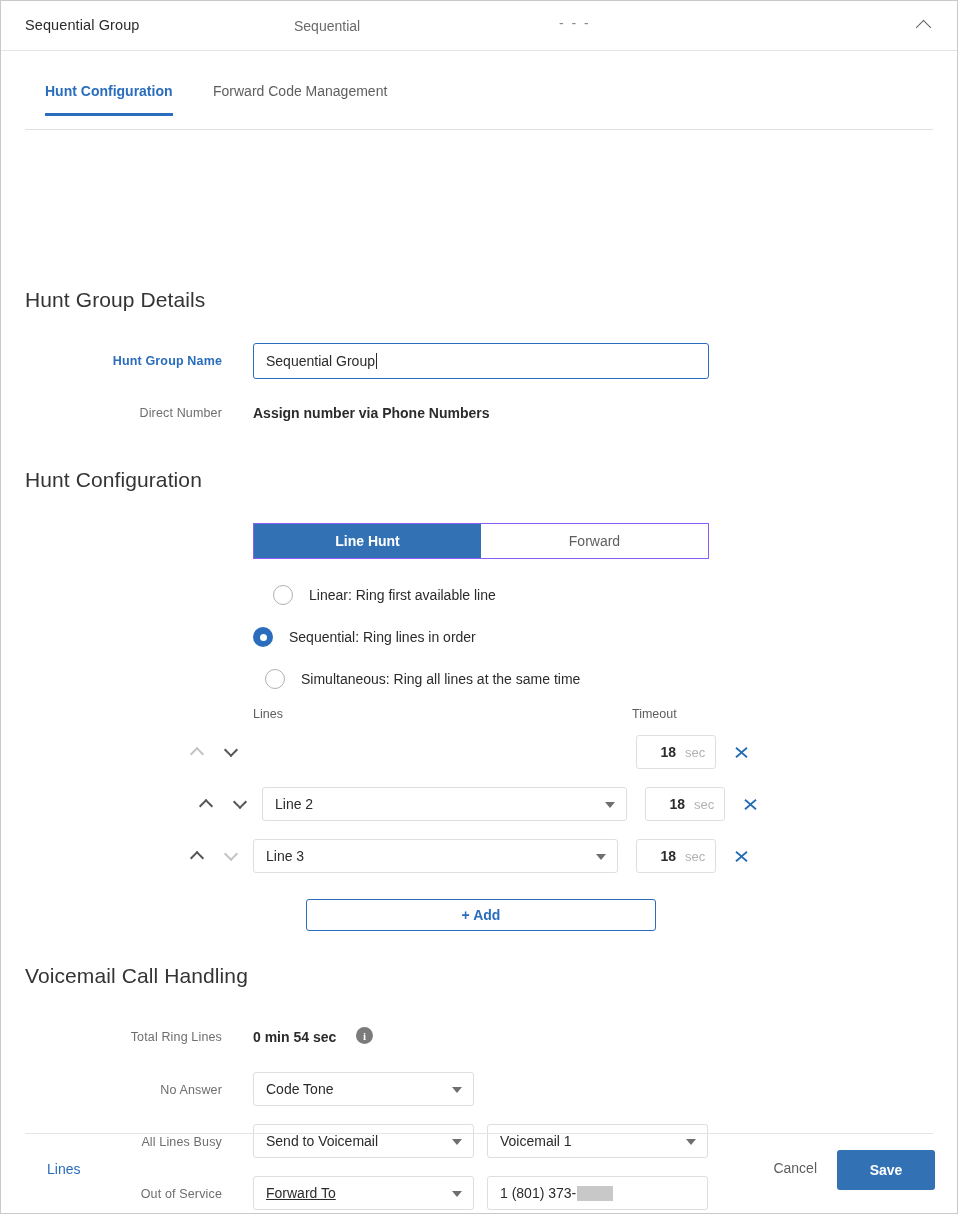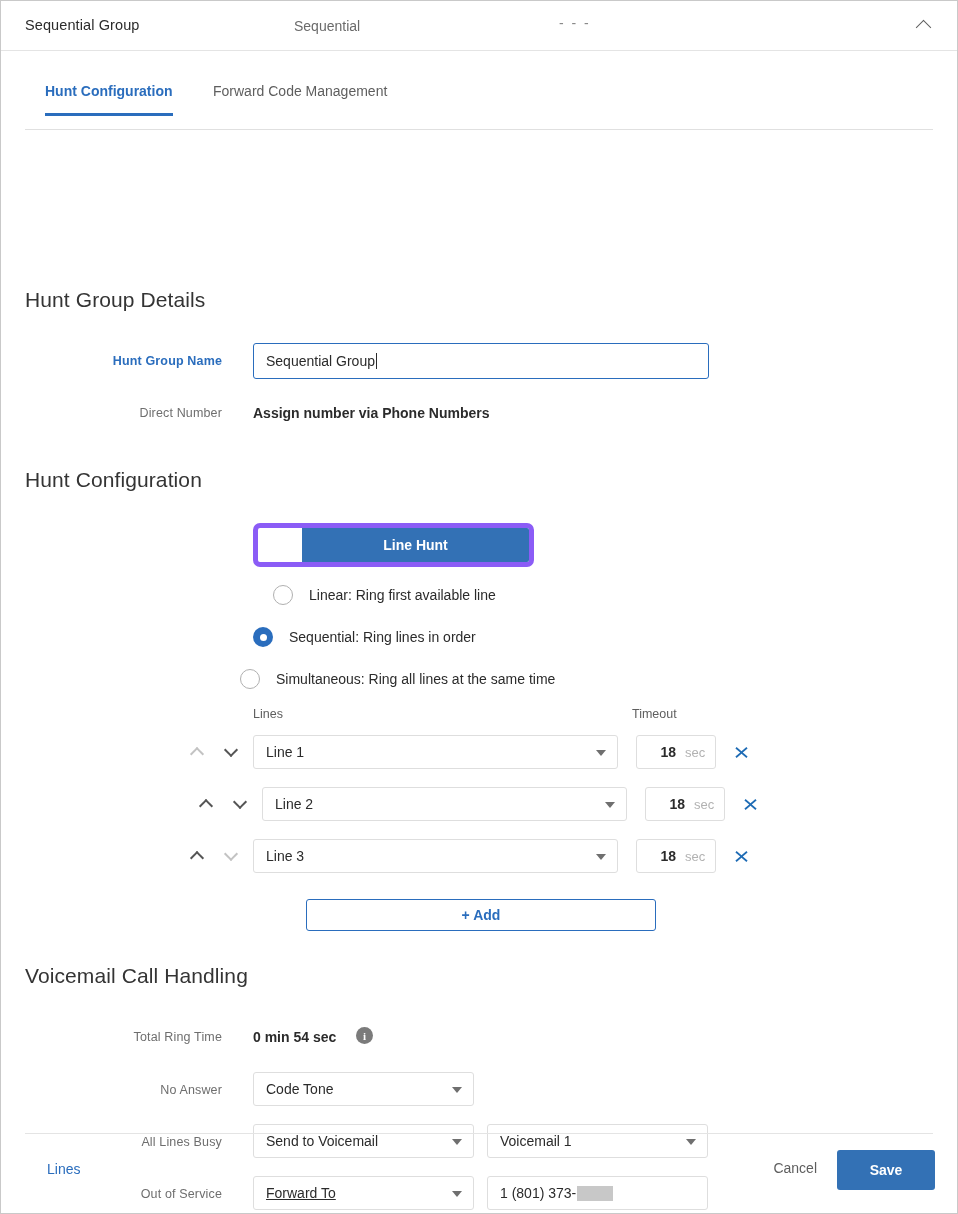--- a/index.html
+++ b/index.html
@@ -140,25 +140,24 @@
     width: 1px;
     height: 16px;
     background: #2b2b2b;
     margin-left: 1px;
   }
 
   
   .seg {
     position: absolute;
     display: flex;
-    border: 5px solid #8b5cf6;
-    border-radius: 7px;
+    border: 1px solid #8b5cf6;
+    border-radius: 0;
     overflow: hidden;
     background: #fff;
-    padding-left: 44px;
   }
   .seg-btn {
     width: 227px;
     height: 34px;
     display: flex;
     align-items: center;
     justify-content: center;
     font-size: 14px;
     cursor: pointer;
   }
@@ -376,48 +375,45 @@
         <span class="caret"></span>
     </div>
 
     <div class="lbl" style="left:24px; top:276px; width:197px;text-align:right;">Direct Number</div>
     <div class="val-static" style="left:252px; top:275px;">Assign number via Phone Numbers</div>
 
     <h2 class="section" style="position:absolute; left:24px; top:338px;">Hunt Configuration</h2>
 
     <div class="seg" style="left:252px; top:393px;">
       <div class="seg-btn on">Line Hunt</div>
+      <div class="seg-btn off">Forward</div>
     </div>
 
     <div class="radio-row" style="left:252px; top:455px;padding-left:20px;">
       <span class="radio"></span>
       <span class="radio-label">Linear: Ring first available line</span>
     </div>
     <div class="radio-row" style="left:252px; top:497px;">
       <span class="radio on"></span>
       <span class="radio-label">Sequential: Ring lines in order</span>
     </div>
-    <div class="radio-row" style="left:239px; top:539px;">
+    <div class="radio-row" style="left:264px; top:539px;">
       <span class="radio"></span>
       <span class="radio-label">Simultaneous: Ring all lines at the same time</span>
     </div>
 
     <div class="col-hdr" style="left:252px; top:577px;">Lines</div>
     <div class="col-hdr" style="left:631px; top:577px;">Timeout</div>
 
     <div class="line-row" style="top:605px;">
       <div class="arrowbtn" style="left:185px;">
         <span class="cv up dim"></span>
       </div>
       <div class="arrowbtn" style="left:219px;">
         <span class="cv down"></span>
-      </div>
-      <div class="sel-box" style="left:252px; width:365px;">
-        <span>Line 1</span>
-        <span class="tri"></span>
       </div>
       <div class="timeout-box" style="left:635px;">
         <span class="timeout-val">18</span>
         <span class="timeout-unit">sec</span>
       </div>
       <div class="xbtn" style="left:729px;">
         <svg width="13" height="13" viewBox="0 0 13 13">
           <path d="M1.6 1.0 L6.5 5.3 L11.4 1.0 L12.6 2.4 L7.8 6.5 L12.6 10.6 L11.4 12.0 L6.5 7.7 L1.6 12.0 L0.4 10.6 L5.2 6.5 L0.4 2.4 Z" fill="#1f6cb5"></path>
         </svg>
       </div>
@@ -464,21 +460,21 @@
         <svg width="13" height="13" viewBox="0 0 13 13">
           <path d="M1.6 1.0 L6.5 5.3 L11.4 1.0 L12.6 2.4 L7.8 6.5 L12.6 10.6 L11.4 12.0 L6.5 7.7 L1.6 12.0 L0.4 10.6 L5.2 6.5 L0.4 2.4 Z" fill="#1f6cb5"></path>
         </svg>
       </div>
     </div>
 
     <div class="addbtn" style="left:305px; top:769px; width:350px;">+ Add</div>
 
     <h2 class="section" style="position:absolute; left:24px; top:834px;">Voicemail Call Handling</h2>
 
-    <div class="lbl" style="left:24px; top:900px; width:197px;">Total Ring Time</div>
+    <div class="lbl" style="left:24px; top:900px; width:197px;">Total Ring Lines</div>
     <div class="val-static" style="left:252px; top:899px;">0 min 54 sec</div>
     <div class="info-icon" style="left:355px; top:897px;">i</div>
 
     <div class="lbl" style="left:24px; top:953px; width:197px;">No Answer</div>
     <div class="sel-box" style="left:252px; top:942px; width:221px;">
       <span>Code Tone</span>
       <span class="tri"></span>
     </div>
 
     <div class="lbl" style="left:24px; top:1005px; width:197px;">All Lines Busy</div>

